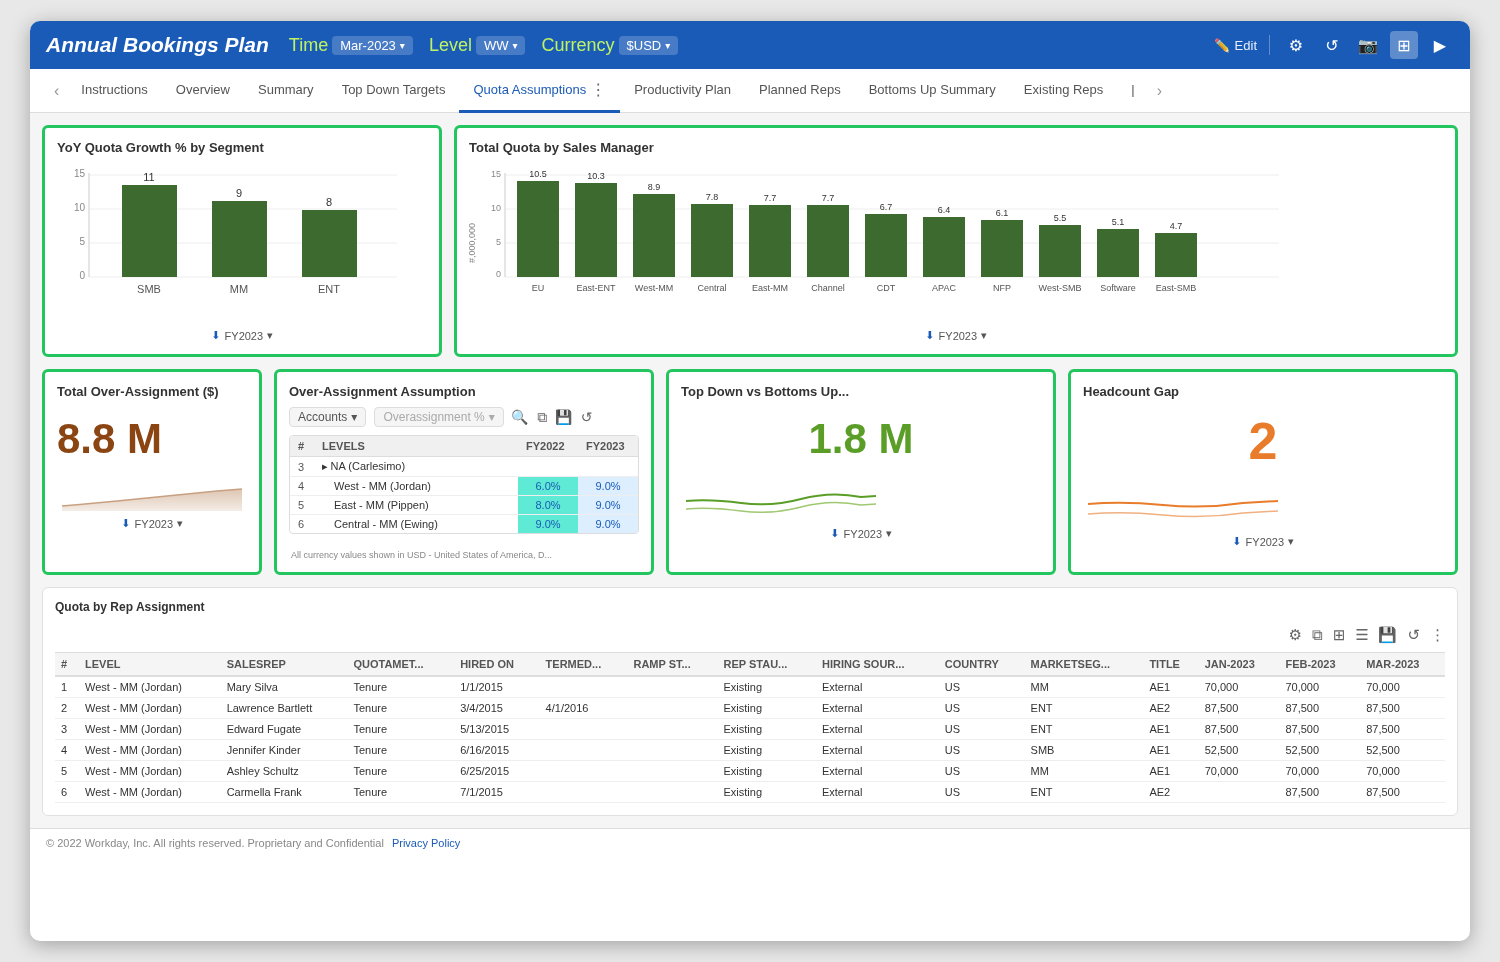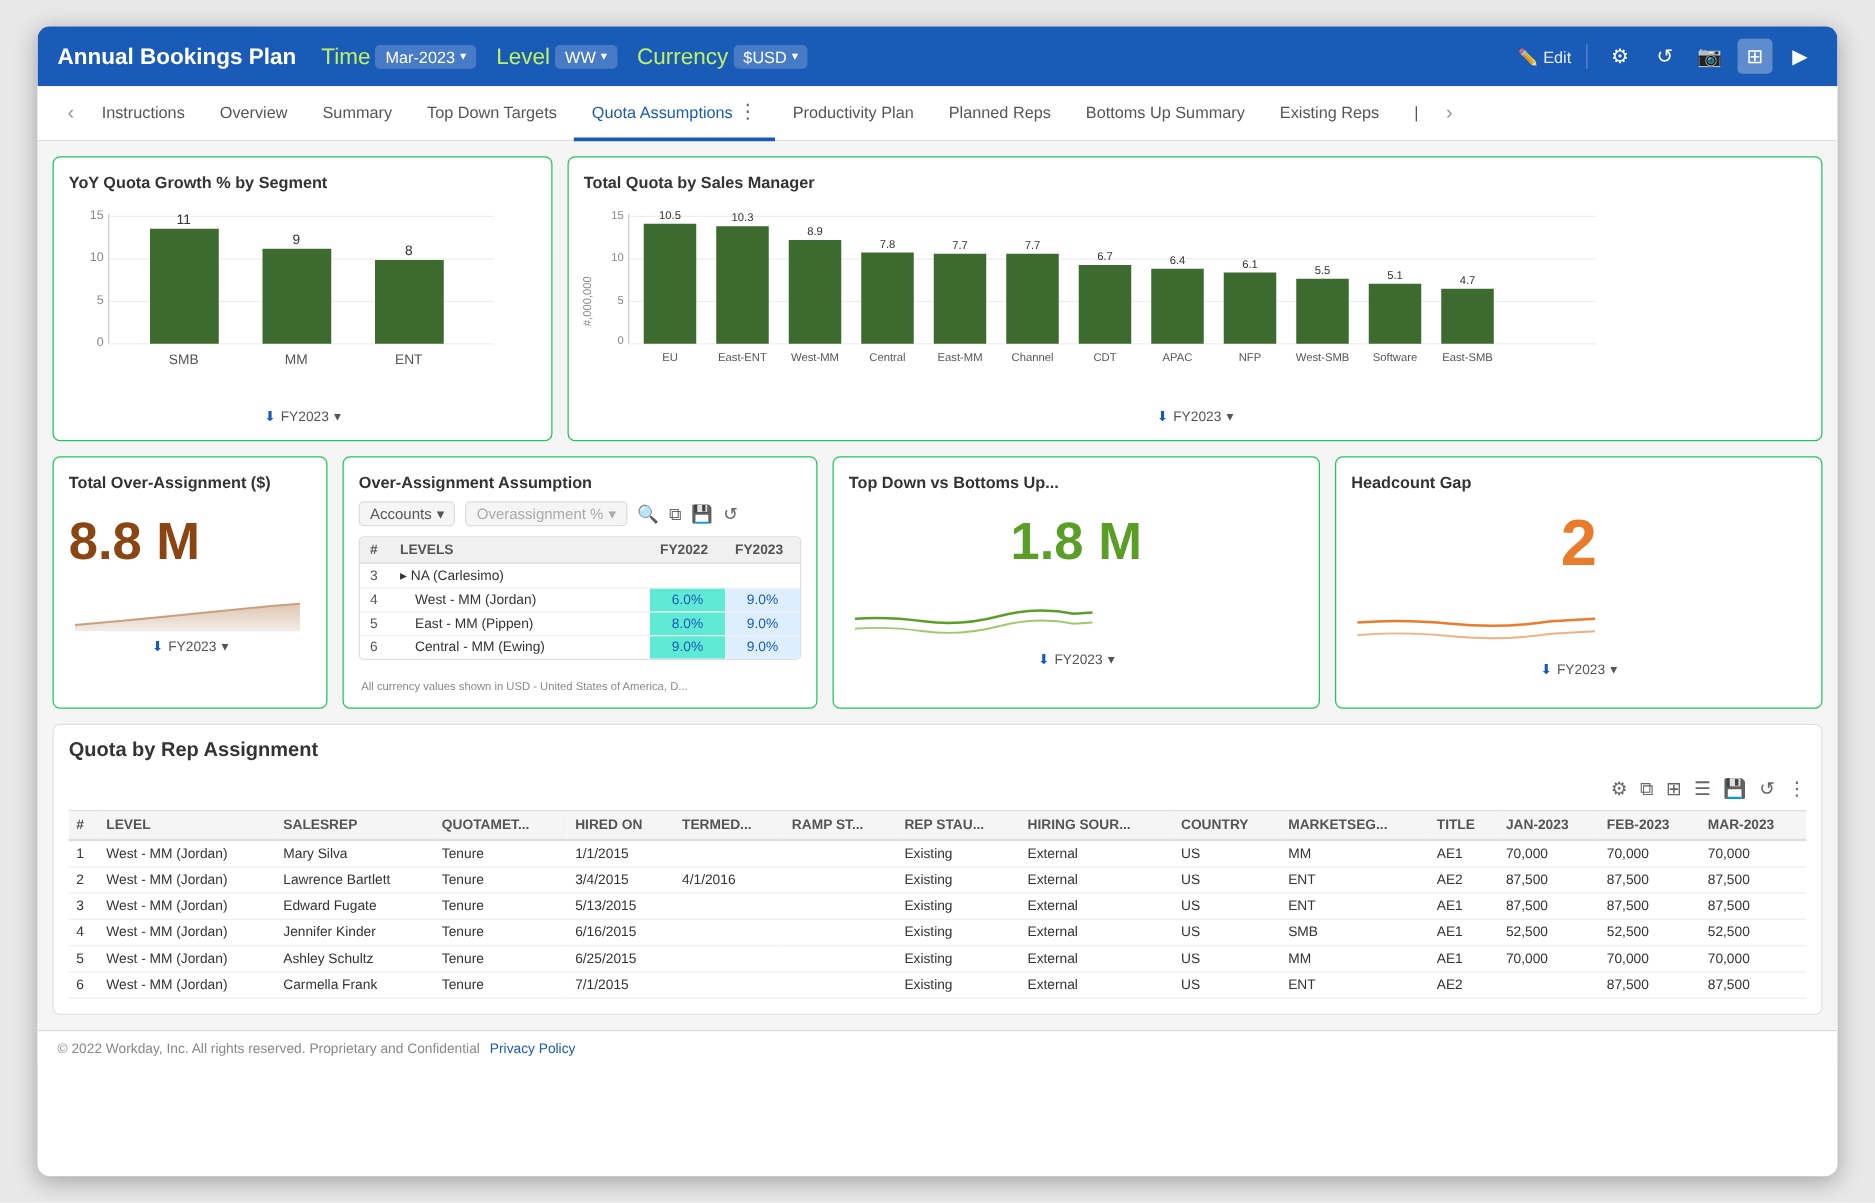--- a/index.html
+++ b/index.html
@@ -11,21 +11,21 @@
     .logo-circle { width: 32px; height: 32px; background: linear-gradient(135deg, #f7941d, #1a5bb7); border-radius: 50%; display: flex; align-items: center; justify-content: center; color: white; font-weight: bold; font-size: 14px; margin-right: 10px; }
     .company-name { font-size: 14px; color: #333; font-weight: 500; margin-right: 12px; }
     .dashboards-link { font-size: 14px; color: #1a5bb7; }
     .nav-spacer { flex: 1; }
     .nav-icon { width: 28px; height: 28px; border-radius: 50%; background: #f0f0f0; display: flex; align-items: center; justify-content: center; margin-left: 8px; cursor: pointer; font-size: 13px; color: #666; }
     .avatar { width: 32px; height: 32px; border-radius: 50%; background: #c85a2a; display: flex; align-items: center; justify-content: center; margin-left: 8px; overflow: hidden; }
     .avatar-img { width: 32px; height: 32px; background: linear-gradient(135deg, #c8845a, #a05030); border-radius: 50%; }
 
     
     .header-bar { background: #1a5bb7; height: 48px; display: flex; align-items: center; padding: 0 16px; }
-    .header-title { color: #fff; font-size: 18px; font-weight: 600; margin-right: 20px; }
+    .header-title { color: #fff; font-size: 21px; font-weight: 600; margin-right: 20px; font-style: italic; }
     .header-filter { display: flex; align-items: center; margin-right: 16px; gap: 4px; }
     .filter-label { color: #bef264; font-size: 18px; }
     .filter-value { color: #fff; font-size: 13px; font-weight: 500; background: rgba(255,255,255,0.2); border-radius: 4px; padding: 2px 8px; display: flex; align-items: center; gap: 4px; cursor: pointer; }
     .chevron-down { font-size: 10px; }
     .header-actions { margin-left: auto; display: flex; align-items: center; gap: 8px; }
     .header-action-btn { color: #fff; font-size: 13px; display: flex; align-items: center; gap: 4px; cursor: pointer; opacity: 0.9; }
     .header-icon-btn { width: 28px; height: 28px; border-radius: 4px; display: flex; align-items: center; justify-content: center; color: #fff; cursor: pointer; font-size: 16px; }
     .header-icon-btn.active { background: rgba(255,255,255,0.3); }
 
     
@@ -35,21 +35,21 @@
     .tab-item.active { color: #1a5bb7; border-bottom: 3px solid #1a5bb7; font-weight: 500; }
     .tab-dots { font-size: 16px; color: #666; margin-left: 4px; }
 
     
     .main-content { background: #f5f5f5; padding: 12px; }
 
     
     .charts-row { display: flex; gap: 12px; margin-bottom: 12px; }
 
     
-    .card { background: #fff; border-radius: 6px; border: 1px solid #22c55e; padding: 12px; }
+    .card { background: #fff; border-radius: 6px; border: 3px solid #22c55e; padding: 12px; }
     .card-title { font-size: 13px; font-weight: 600; color: #333; margin-bottom: 8px; }
 
     
     .chart1-card { flex: 0 0 400px; }
     .chart-area { position: relative; height: 160px; }
     .chart-footer { display: flex; justify-content: center; margin-top: 6px; }
     .filter-chip { font-size: 11px; color: #555; display: flex; align-items: center; gap: 4px; cursor: pointer; }
 
     
     .chart2-card { flex: 1; }
@@ -87,21 +87,21 @@
     .big-number-green { font-size: 42px; font-weight: 700; color: #5a9e28; text-align: center; margin: 16px 0 8px; }
     .mini-chart2 { height: 50px; position: relative; }
 
     
     .headcount-card { flex: 1; }
     .big-number-orange { font-size: 52px; font-weight: 700; color: #e87c2a; text-align: center; margin: 12px 0 8px; }
     .mini-chart3 { height: 50px; }
 
     
     .quota-rep-card { background: #fff; border-radius: 6px; border: 1px solid #e0e0e0; padding: 12px; }
-    .quota-rep-title { font-size: 16px; font-weight: 600; color: #333; margin-bottom: 12px; }
+    .quota-rep-title { font-size: 12px; font-weight: 600; color: #333; margin-bottom: 12px; }
     .table-toolbar { display: flex; justify-content: flex-end; align-items: center; gap: 10px; margin-bottom: 8px; }
     .toolbar-icon { color: #666; font-size: 15px; cursor: pointer; }
     .main-table { width: 100%; border-collapse: collapse; font-size: 11px; }
     .main-table th { background: #f5f5f5; border-bottom: 2px solid #ddd; border-top: 1px solid #ddd; padding: 5px 6px; text-align: left; color: #555; font-weight: 600; white-space: nowrap; }
     .main-table td { padding: 4px 6px; border-bottom: 1px solid #eee; color: #333; white-space: nowrap; }
     .num-col { width: 24px; color: #888; }
 
     
     .app-footer { background: #fff; border-top: 1px solid #ddd; padding: 8px 16px; font-size: 11px; color: #888; display: flex; gap: 8px; }
     .footer-link { color: #1a5bb7; cursor: pointer; }

